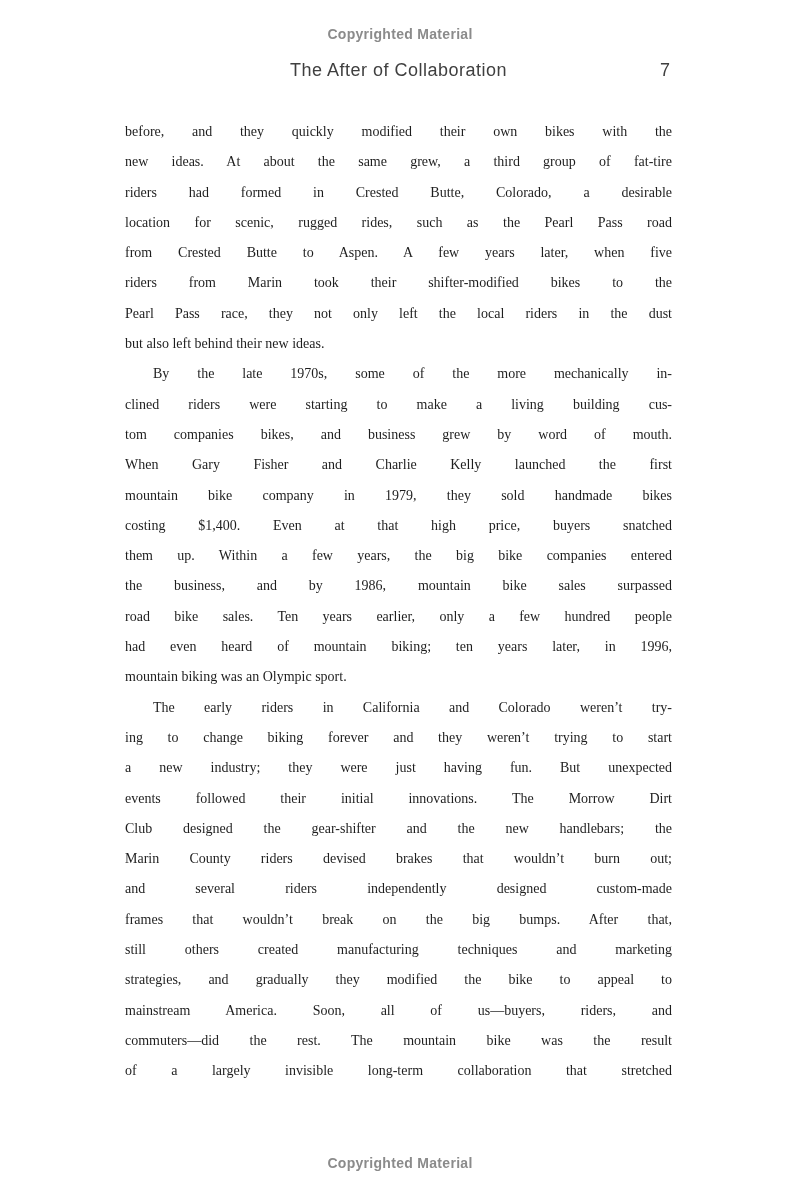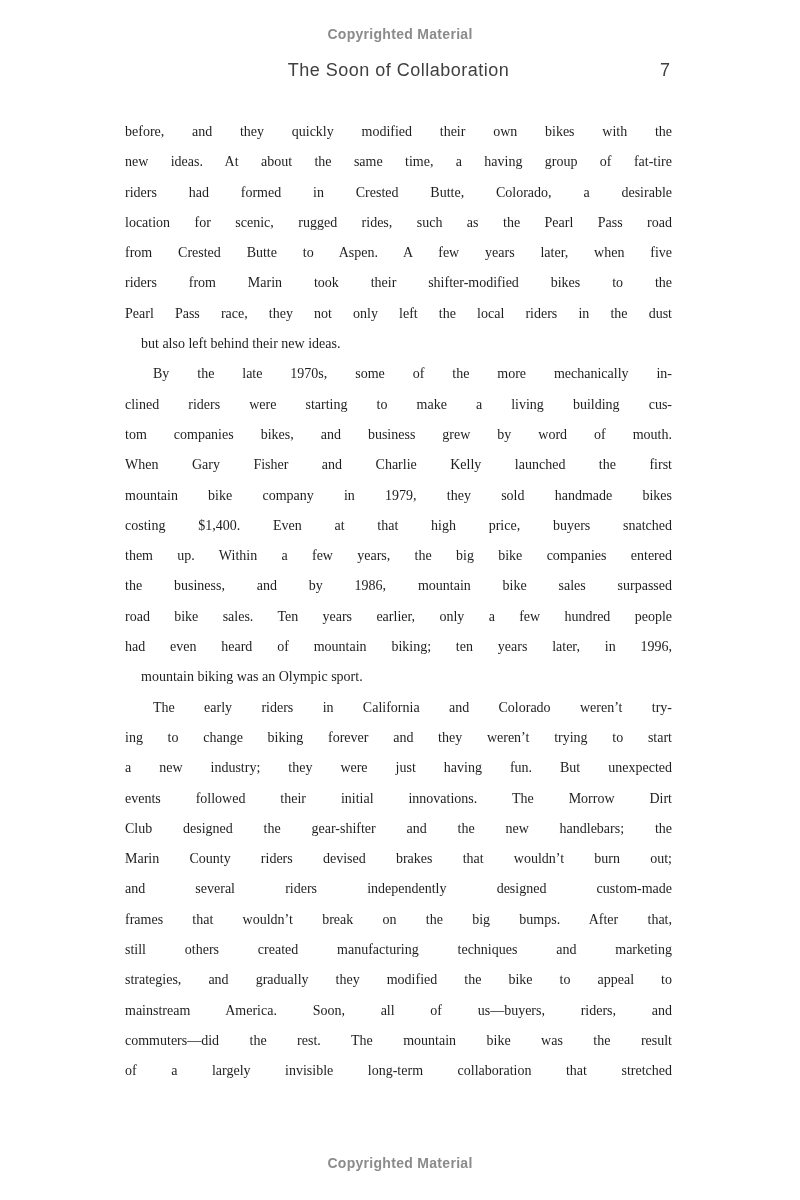--- a/index.html
+++ b/index.html
@@ -59,41 +59,40 @@
     line-height: 30.3px;
     color: var(--body-text);
   }
   .line {
     white-space: nowrap;
     text-align: justify;
     text-align-last: justify;
   }
   .line.last {
     text-align-last: left;
-    margin-left: 16px;
   }
   .line.indent {
     text-indent: 28px;
   }
 </style>
 </head>
 <body>
 
 <div class="page">
 
   <div class="notice top">Copyrighted Material</div>
 
   <div class="running-header">
-    <span class="title">The Soon of Collaboration</span>
+    <span class="title">The After of Collaboration</span>
     <span class="pagenum">7</span>
   </div>
 
   <div class="body-text">
       <div class="line">before, and they quickly modified their own bikes with the</div>
-      <div class="line">new ideas. At about the same time, a having group of fat-tire</div>
+      <div class="line">new ideas. At about the same grew, a third group of fat-tire</div>
       <div class="line">riders had formed in Crested Butte, Colorado, a desirable</div>
       <div class="line">location for scenic, rugged rides, such as the Pearl Pass road</div>
       <div class="line">from Crested Butte to Aspen. A few years later, when five</div>
       <div class="line">riders from Marin took their shifter-modified bikes to the</div>
       <div class="line">Pearl Pass race, they not only left the local riders in the dust</div>
       <div class="line last">but also left behind their new ideas.</div>
       <div class="line indent">By the late 1970s, some of the more mechanically in-</div>
       <div class="line">clined riders were starting to make a living building cus-</div>
       <div class="line">tom companies bikes, and business grew by word of mouth.</div>
       <div class="line">When Gary Fisher and Charlie Kelly launched the first</div>

